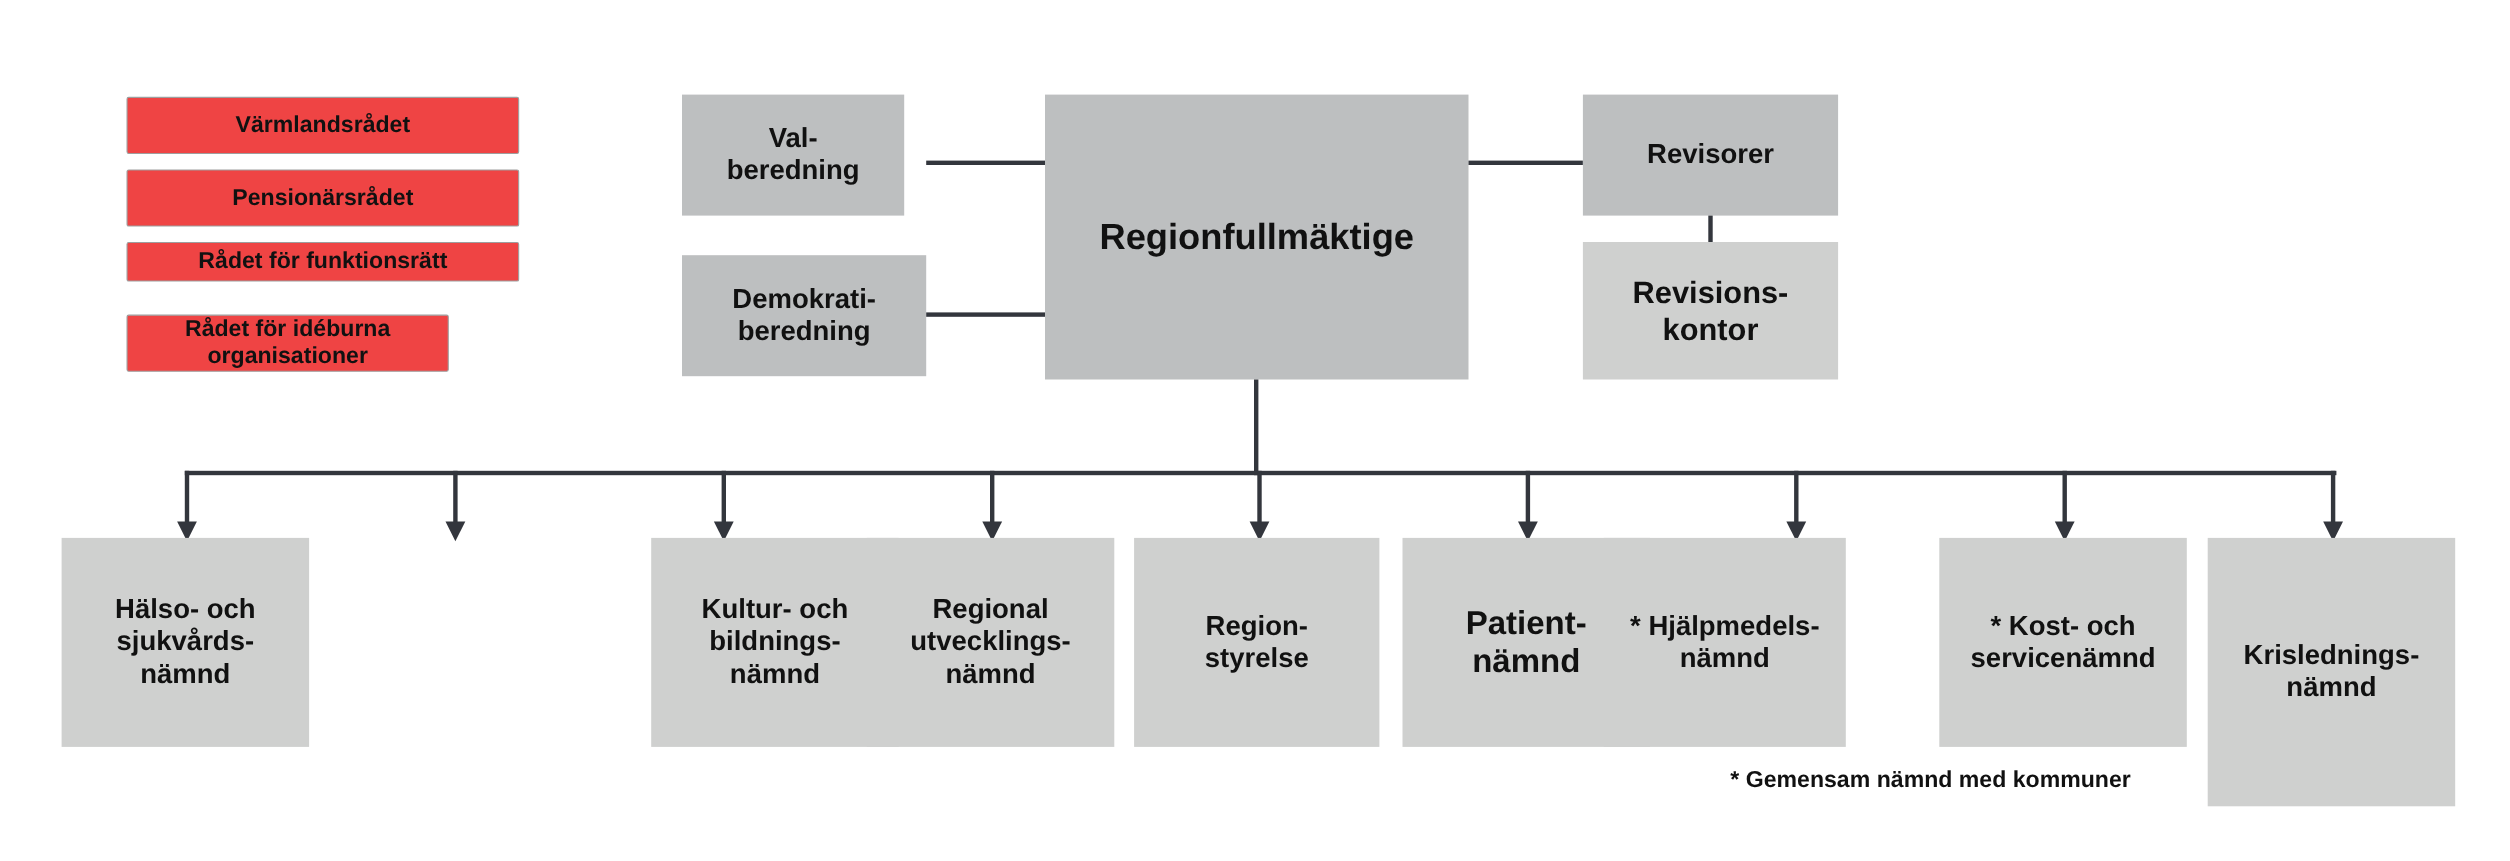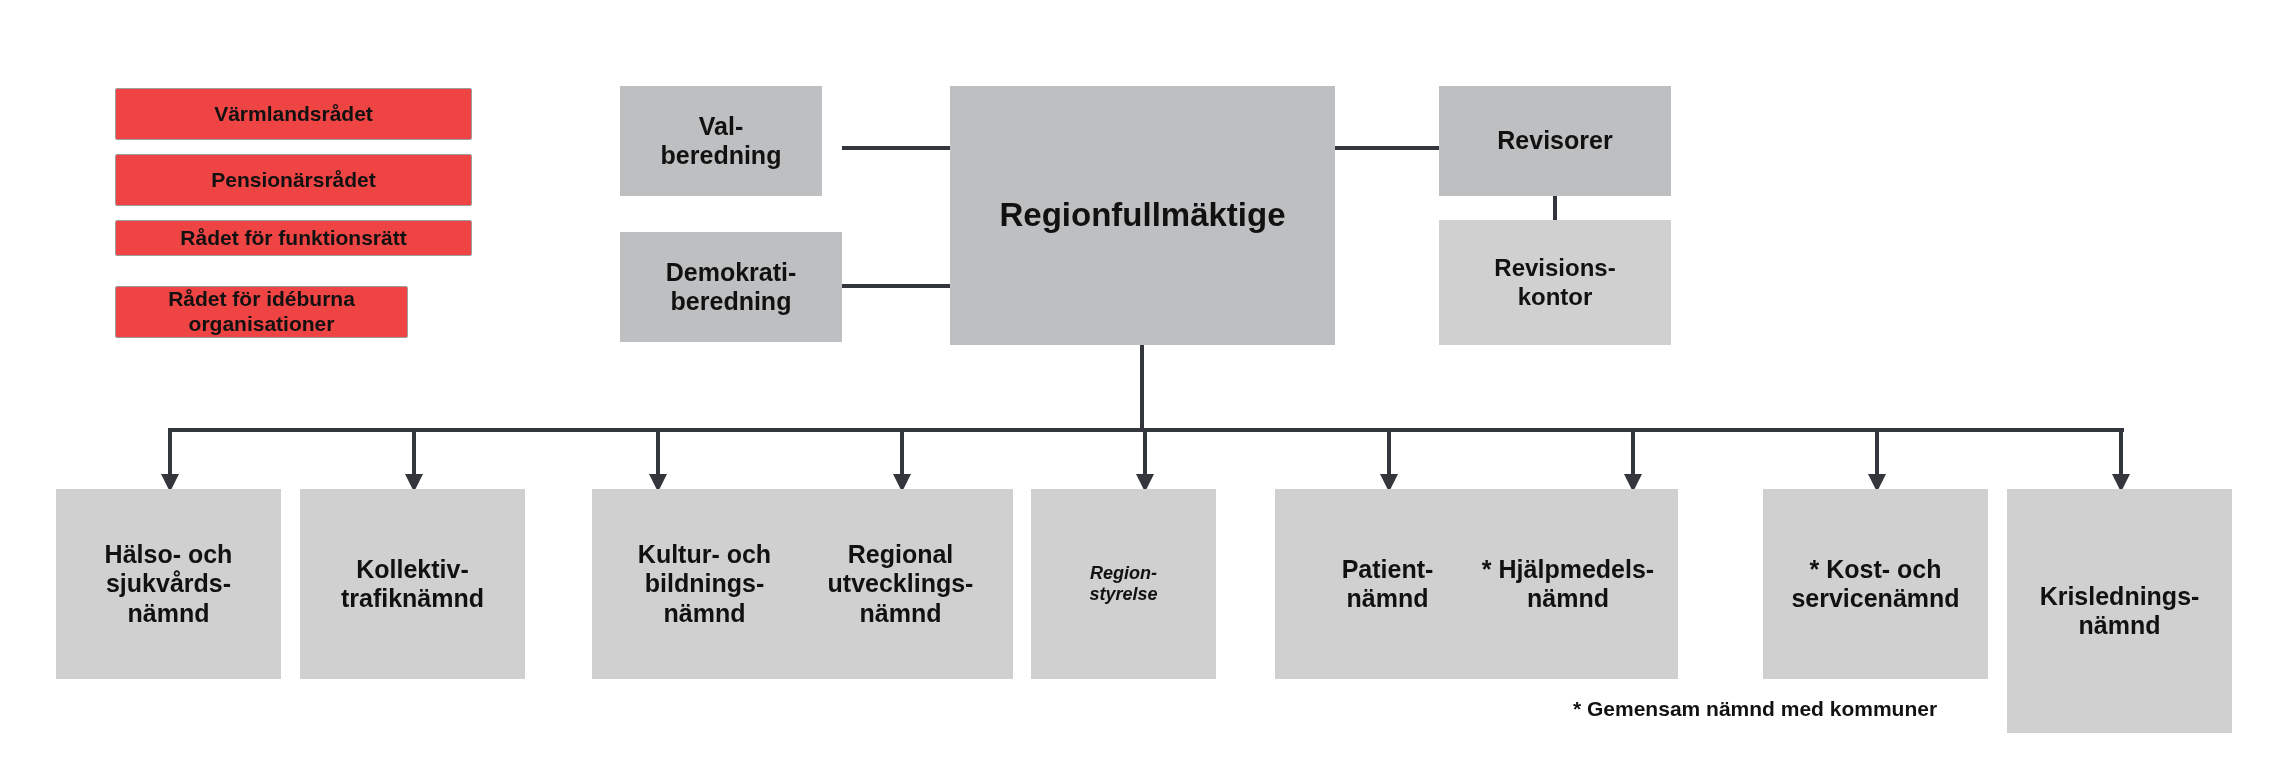--- a/index.html
+++ b/index.html
@@ -79,21 +79,21 @@
   <div class="box dark" style="left:950px;top:86px;width:385px;height:259px;font-size:33px;">
     <span>Regionfullmäktige</span>
   </div>
 
   <div class="ln h" style="left:1335px;top:146px;width:104px;"></div>
 
   <div class="box dark" style="left:1439px;top:86px;width:232px;height:110px;font-size:25px;">
     <span>Revisorer</span>
   </div>
   <div class="ln v" style="left:1553px;top:196px;height:24px;"></div>
-  <div class="box light" style="left:1439px;top:220px;width:232px;height:125px;font-size:24px;">
+  <div class="box light" style="left:1439px;top:220px;width:232px;height:125px;font-size:28px;">
     <span>Revisions-
 kontor</span>
   </div>
 
   <div class="ln v" style="left:1140px;top:345px;height:87px;"></div>
   <div class="ln h" style="left:168px;top:428px;width:1956px;"></div>
 
   <div class="ln v" style="left:168px;top:428px;height:52px;"></div>
   <div class="arrow" style="left:161px;top:474px;"></div>
 
@@ -119,39 +119,35 @@
   <div class="arrow" style="left:1868px;top:474px;"></div>
 
   <div class="ln v" style="left:2119px;top:428px;height:52px;"></div>
   <div class="arrow" style="left:2112px;top:474px;"></div>
 
   <div class="box light" style="left:56px;top:489px;width:225px;height:190px;font-size:25px;">
     <span>Hälso- och
 sjukvårds-
 nämnd</span>
   </div>
-  <div class="box light" style="left:300px;top:489px;width:225px;height:190px;font-size:25px;">
-    <span>Kollektiv-
-trafiknämnd</span>
-  </div>
   <div class="box light" style="left:544px;top:489px;width:225px;height:190px;font-size:25px;margin-left:48px;">
     <span>Kultur- och
 bildnings-
 nämnd</span>
   </div>
   <div class="box light" style="left:788px;top:489px;width:225px;height:190px;font-size:25px;">
     <span>Regional
 utvecklings-
 nämnd</span>
   </div>
-  <div class="box light" style="left:1031px;top:489px;width:185px;height:190px;font-size:18px;font-style:italic;">
+  <div class="box light" style="left:1031px;top:489px;width:223px;height:190px;font-size:25px;">
     <span>Region-
 styrelse</span>
   </div>
-  <div class="box light" style="left:1275px;top:489px;width:225px;height:190px;font-size:25px;">
+  <div class="box light" style="left:1275px;top:489px;width:225px;height:190px;font-size:30px;">
     <span>Patient-
 nämnd</span>
   </div>
   <div class="box light" style="left:1458px;top:489px;width:220px;height:190px;font-size:25px;">
     <span>* Hjälpmedels-
 nämnd</span>
   </div>
   <div class="box light" style="left:1763px;top:489px;width:225px;height:190px;font-size:25px;">
     <span>* Kost- och
 servicenämnd</span>

